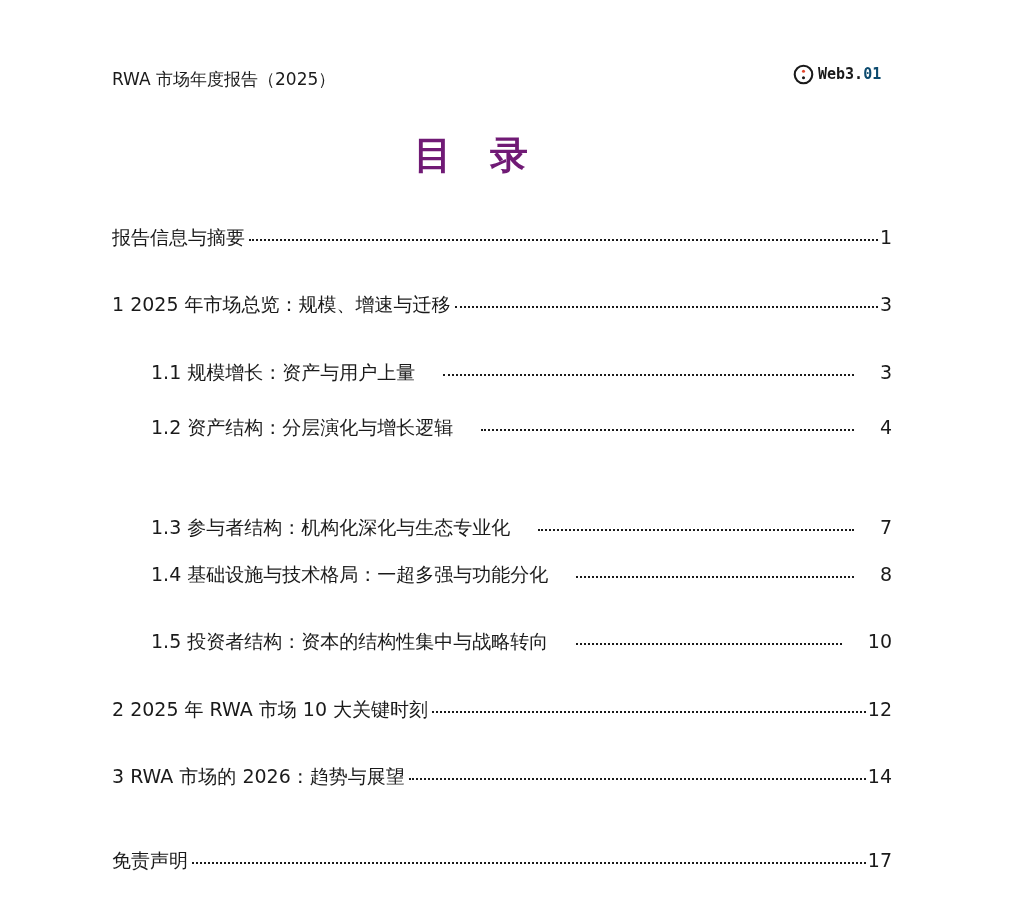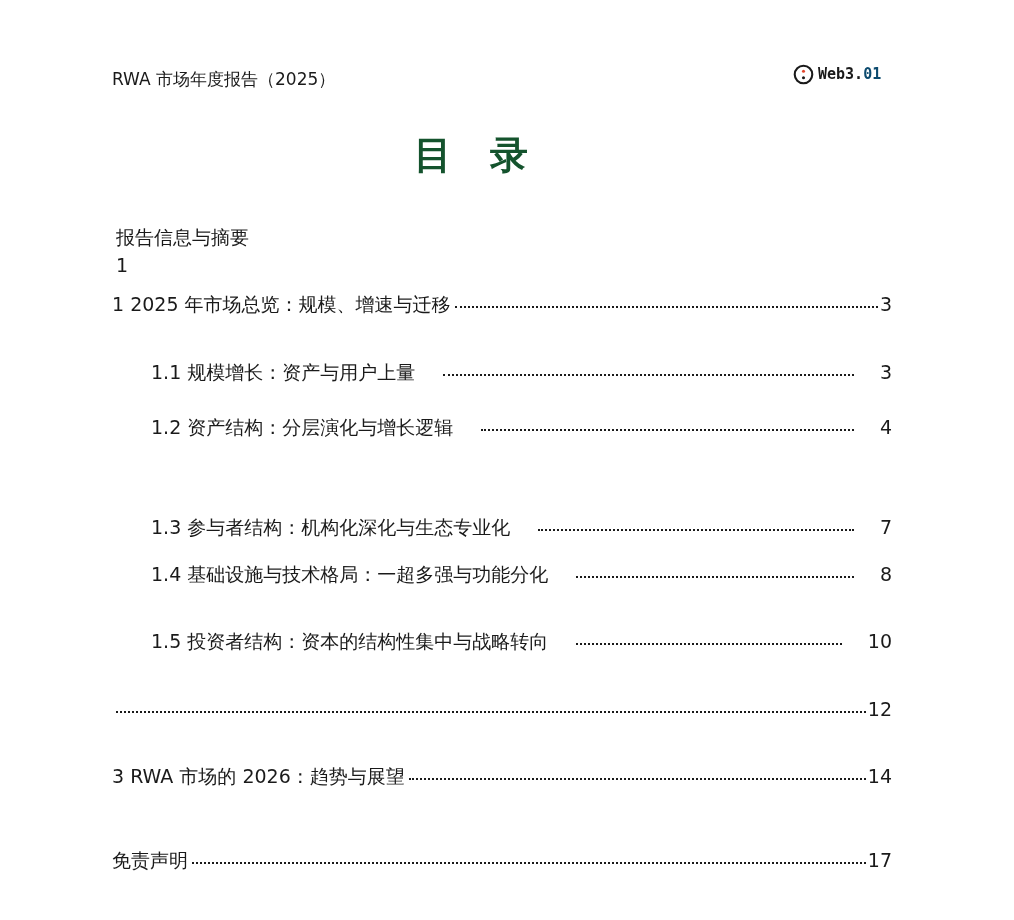--- a/index.html
+++ b/index.html
@@ -49,21 +49,21 @@
       color: #0c4a6e;
     }
     .page-title {
       position: absolute;
       left: 0;
       width: 958px;
       top: 132px;
       text-align: center;
       font-size: 38px;
       font-weight: bold;
-      color: #14532d;
+      color: #701a75;
       letter-spacing: 38px;
       line-height: 46px;
       padding-left: 22px;
       box-sizing: border-box;
     }
     .toc {
       position: absolute;
       left: 0;
       top: 0;
       width: 1014px;
@@ -113,21 +113,21 @@
     <circle cx="11" cy="11" r="9.2" fill="none" stroke="#1a1a1a" stroke-width="2.2"></circle>
     <circle cx="11" cy="7.5" r="1.6" fill="#e3452c"></circle>
     <circle cx="11" cy="14.5" r="1.6" fill="#1a1a1a"></circle>
   </svg>
   <span class="logo-text"><span>Web3.</span><span class="logo-accent">01</span></span>
 </div>
 
 <div class="page-title">目录</div>
 
 <div class="toc">
-  <div class="toc-row level-1" style="top:224px;flex-direction:column;">
+  <div class="toc-row level-1" style="top:224px;">
     <span class="toc-label">报告信息与摘要</span>
     <span class="toc-leader"></span>
     <span class="toc-page">1</span>
   </div>
   <div class="toc-row level-1" style="top:291px;">
     <span class="toc-label">1 2025  年市场总览：规模、增速与迁移</span>
     <span class="toc-leader"></span>
     <span class="toc-page">3</span>
   </div>
   <div class="toc-row level-2" style="top:359px;">
@@ -149,20 +149,21 @@
     <span class="toc-label">1.4  基础设施与技术格局：一超多强与功能分化</span>
     <span class="toc-leader"></span>
     <span class="toc-page">8</span>
   </div>
   <div class="toc-row level-2" style="top:628px;">
     <span class="toc-label">1.5  投资者结构：资本的结构性集中与战略转向</span>
     <span class="toc-leader"></span>
     <span class="toc-page">10</span>
   </div>
   <div class="toc-row level-1" style="top:696px;">
+    <span class="toc-label">2 2025 年 RWA 市场 10 大关键时刻</span>
     <span class="toc-leader"></span>
     <span class="toc-page">12</span>
   </div>
   <div class="toc-row level-1" style="top:763px;">
     <span class="toc-label">3 RWA 市场的 2026：趋势与展望</span>
     <span class="toc-leader"></span>
     <span class="toc-page">14</span>
   </div>
   <div class="toc-row level-1" style="top:831px;margin-top:16px;">
     <span class="toc-label">免责声明</span>

